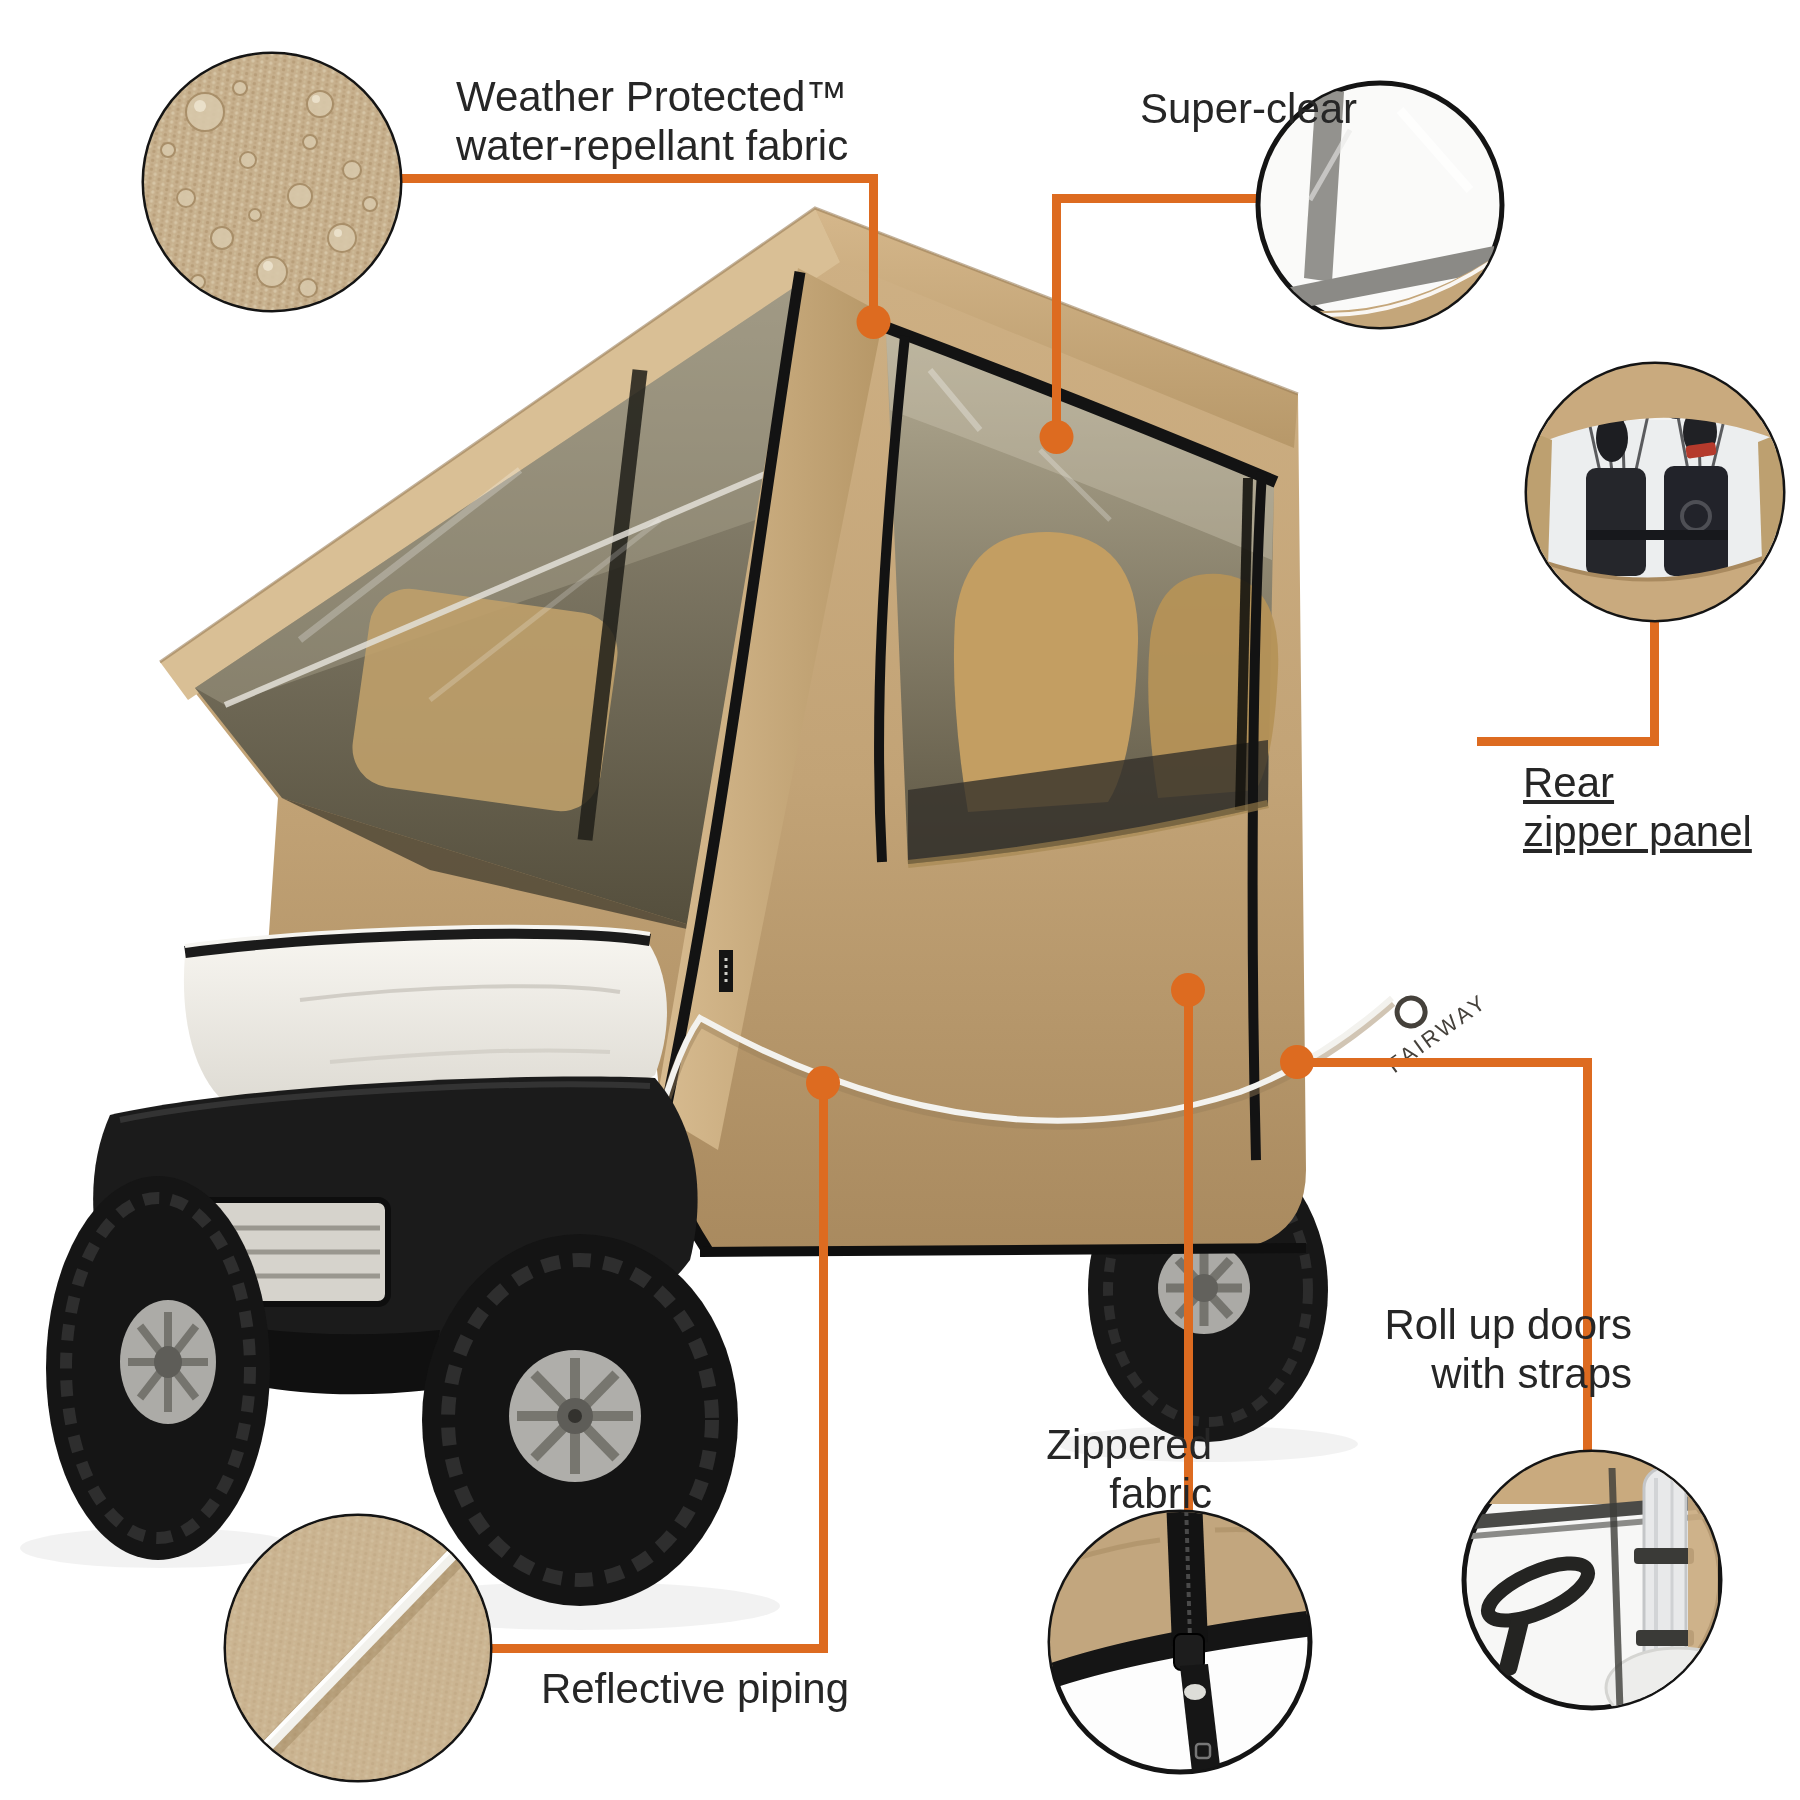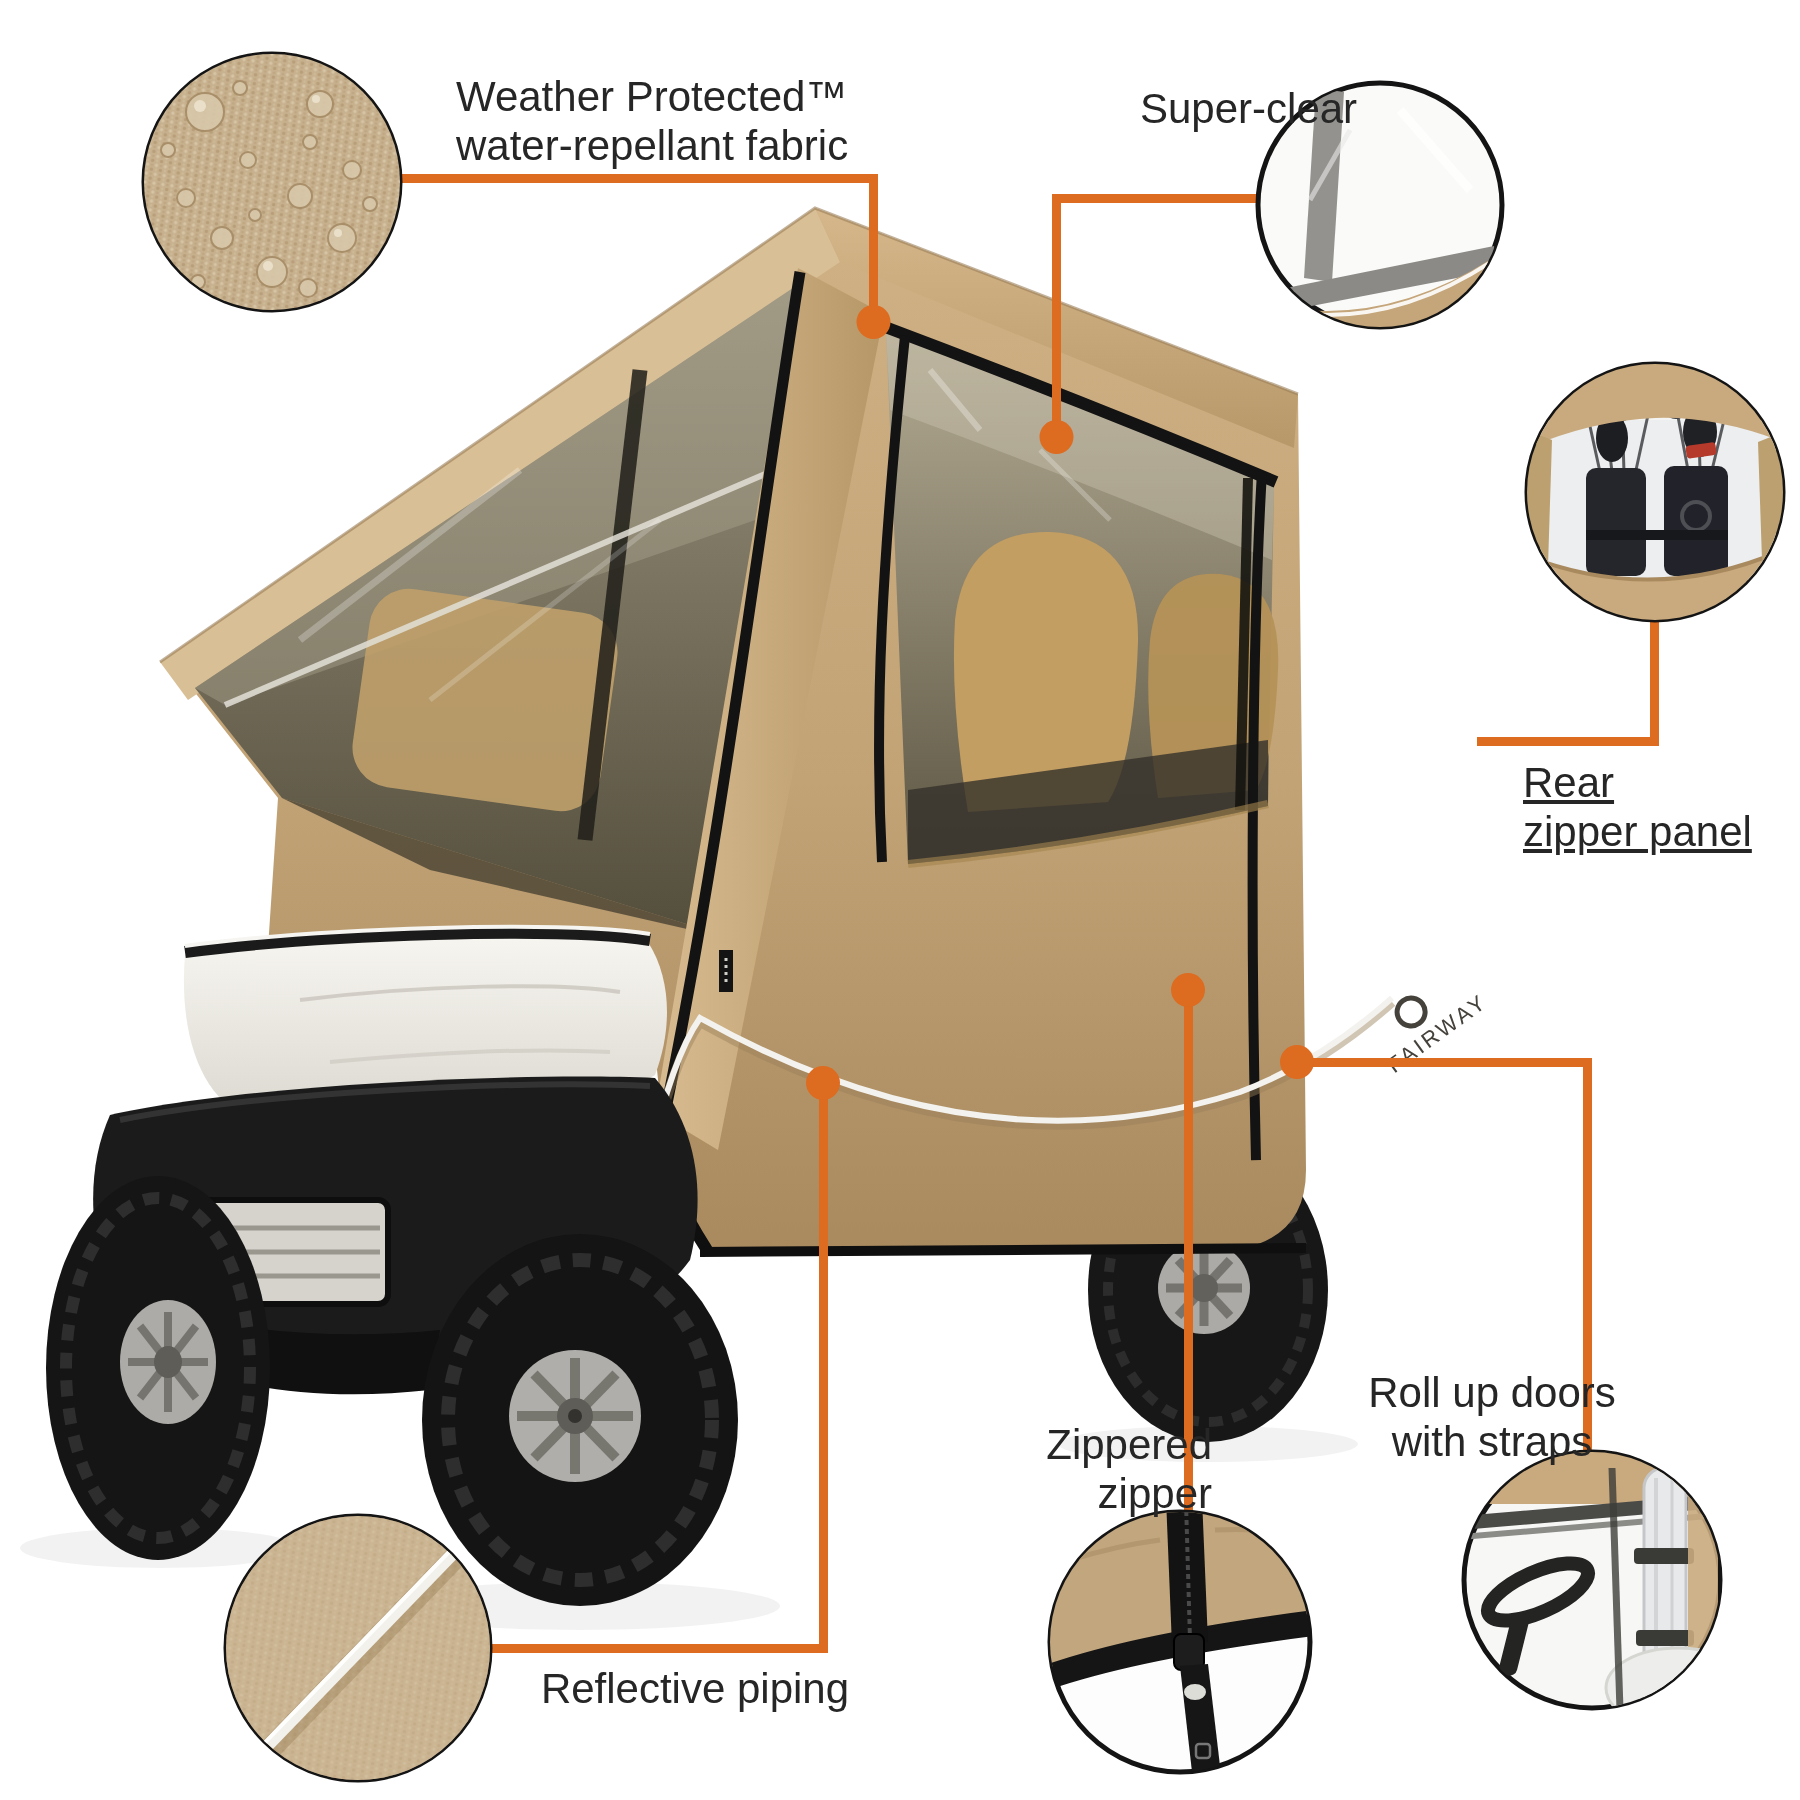--- a/index.html
+++ b/index.html
@@ -355,27 +355,27 @@
 
 <div class="callout-label" style="left:1100px;top:84px;width:320px;">
   <span>Super-clear</span>
 </div>
 
 <div class="callout-label" style="left:1483px;top:758px;width:300px;text-decoration:underline;">
   <span>Rear</span>
   <span>zipper panel</span>
 </div>
 
-<div class="callout-label align-center" style="left:1312px;top:1368px;width:280px;">
+<div class="callout-label align-center" style="left:1312px;top:1300px;width:280px;text-align:right;">
   <span>Roll up doors</span>
   <span>with straps</span>
 </div>
 
 <div class="callout-label align-right" style="left:950px;top:1420px;width:222px;">
   <span>Zippered</span>
-  <span>zipper</span>
+  <span>fabric</span>
 </div>
 
 <div class="callout-label align-center" style="left:482px;top:1664px;width:346px;">
   <span>Reflective piping</span>
 </div>
 
 </div>
 
 </body></html>

